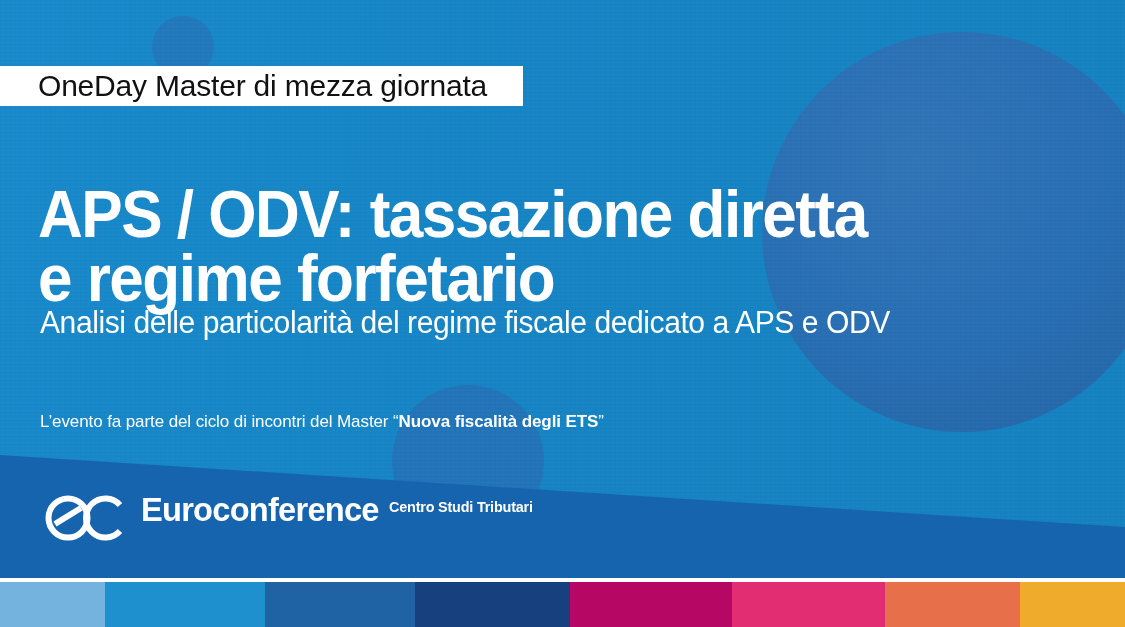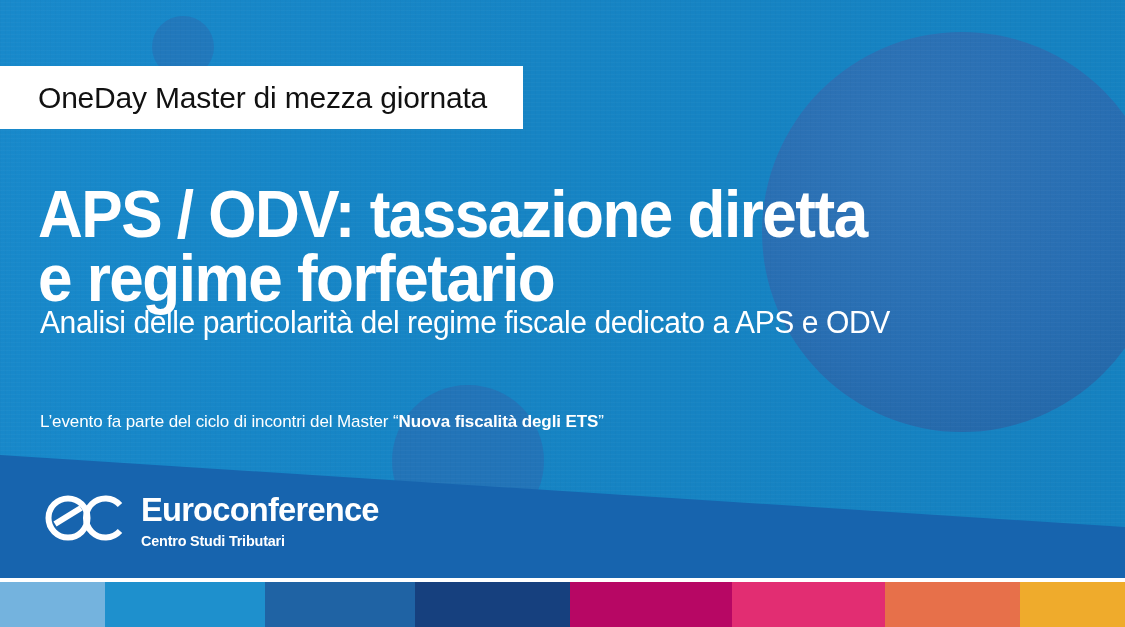--- a/index.html
+++ b/index.html
@@ -81,21 +81,21 @@
   
   .content {
     position: absolute;
     inset: 0;
   }
 
   .eyebrow {
     position: absolute;
     left: 0;
     top: 66px;
-    height: 63px;
+    height: 40px;
     background: #ffffff;
     padding: 0 36px 0 38px;
     display: flex;
     align-items: center;
   }
   .eyebrow-text {
     font-size: 30px;
     line-height: 1;
     color: #111111;
     font-weight: 400;
@@ -149,21 +149,21 @@
   
   .logo {
     position: absolute;
     left: 42px;
     top: 492px;
     display: flex;
     align-items: flex-start;
     gap: 13px;
   }
   .logo-mark { flex: 0 0 auto; margin-top: 2px; }
-  .logo-words { display: flex; flex-direction: column; }
+  .logo-words { display: flex; flex-direction: row; }
   .logo-name {
     color: #ffffff;
     font-size: 34px;
     font-weight: 700;
     line-height: 1;
     letter-spacing: -0.8px;
     transform: scaleX(0.96);
     transform-origin: left top;
     white-space: nowrap;
   }

